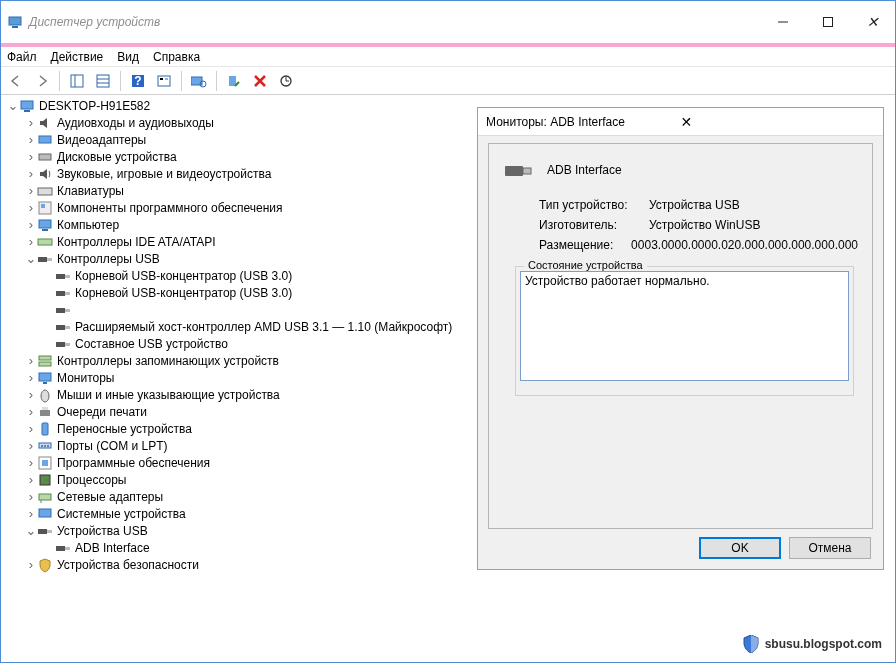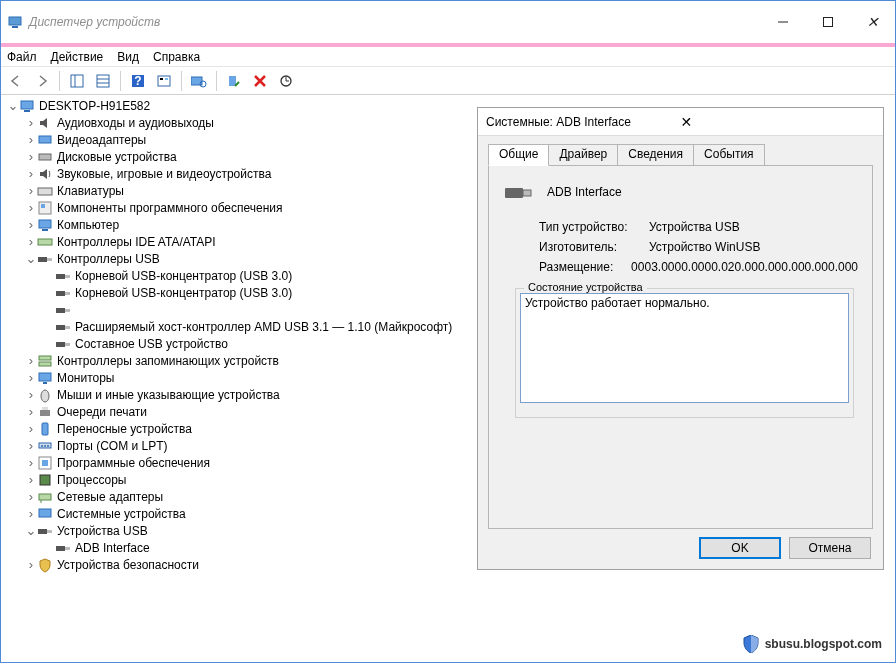--- a/index.html
+++ b/index.html
@@ -483,30 +483,24 @@
               </li>
             </ul>
         </li>
       </ul>
     </div>
   </div>
 </div>
 
 <div class="dialog">
   <div class="dlg-title">
-    <span>Системные: ADB Interface</span>
+    <span>Мониторы: ADB Interface</span>
     <span class="dlg-close">✕</span>
   </div>
   <div class="dlg-body">
-    <div class="tabs" id="dlg-tabs">
-        <div class="tab active">Общие</div>
-        <div class="tab ">Драйвер</div>
-        <div class="tab ">Сведения</div>
-        <div class="tab ">События</div>
-      </div>
     <div class="tabpanel">
       <div class="dev-header">
         <span class="devicon">
           <svg viewBox="0 0 32 24">
               <rect x="2" y="8" width="18" height="10" rx="1" fill="#666"></rect>
               <rect x="20" y="10" width="8" height="6" fill="#bbb" stroke="#666"></rect>
             </svg>
         </span>
         <span>ADB Interface</span>
       </div>

